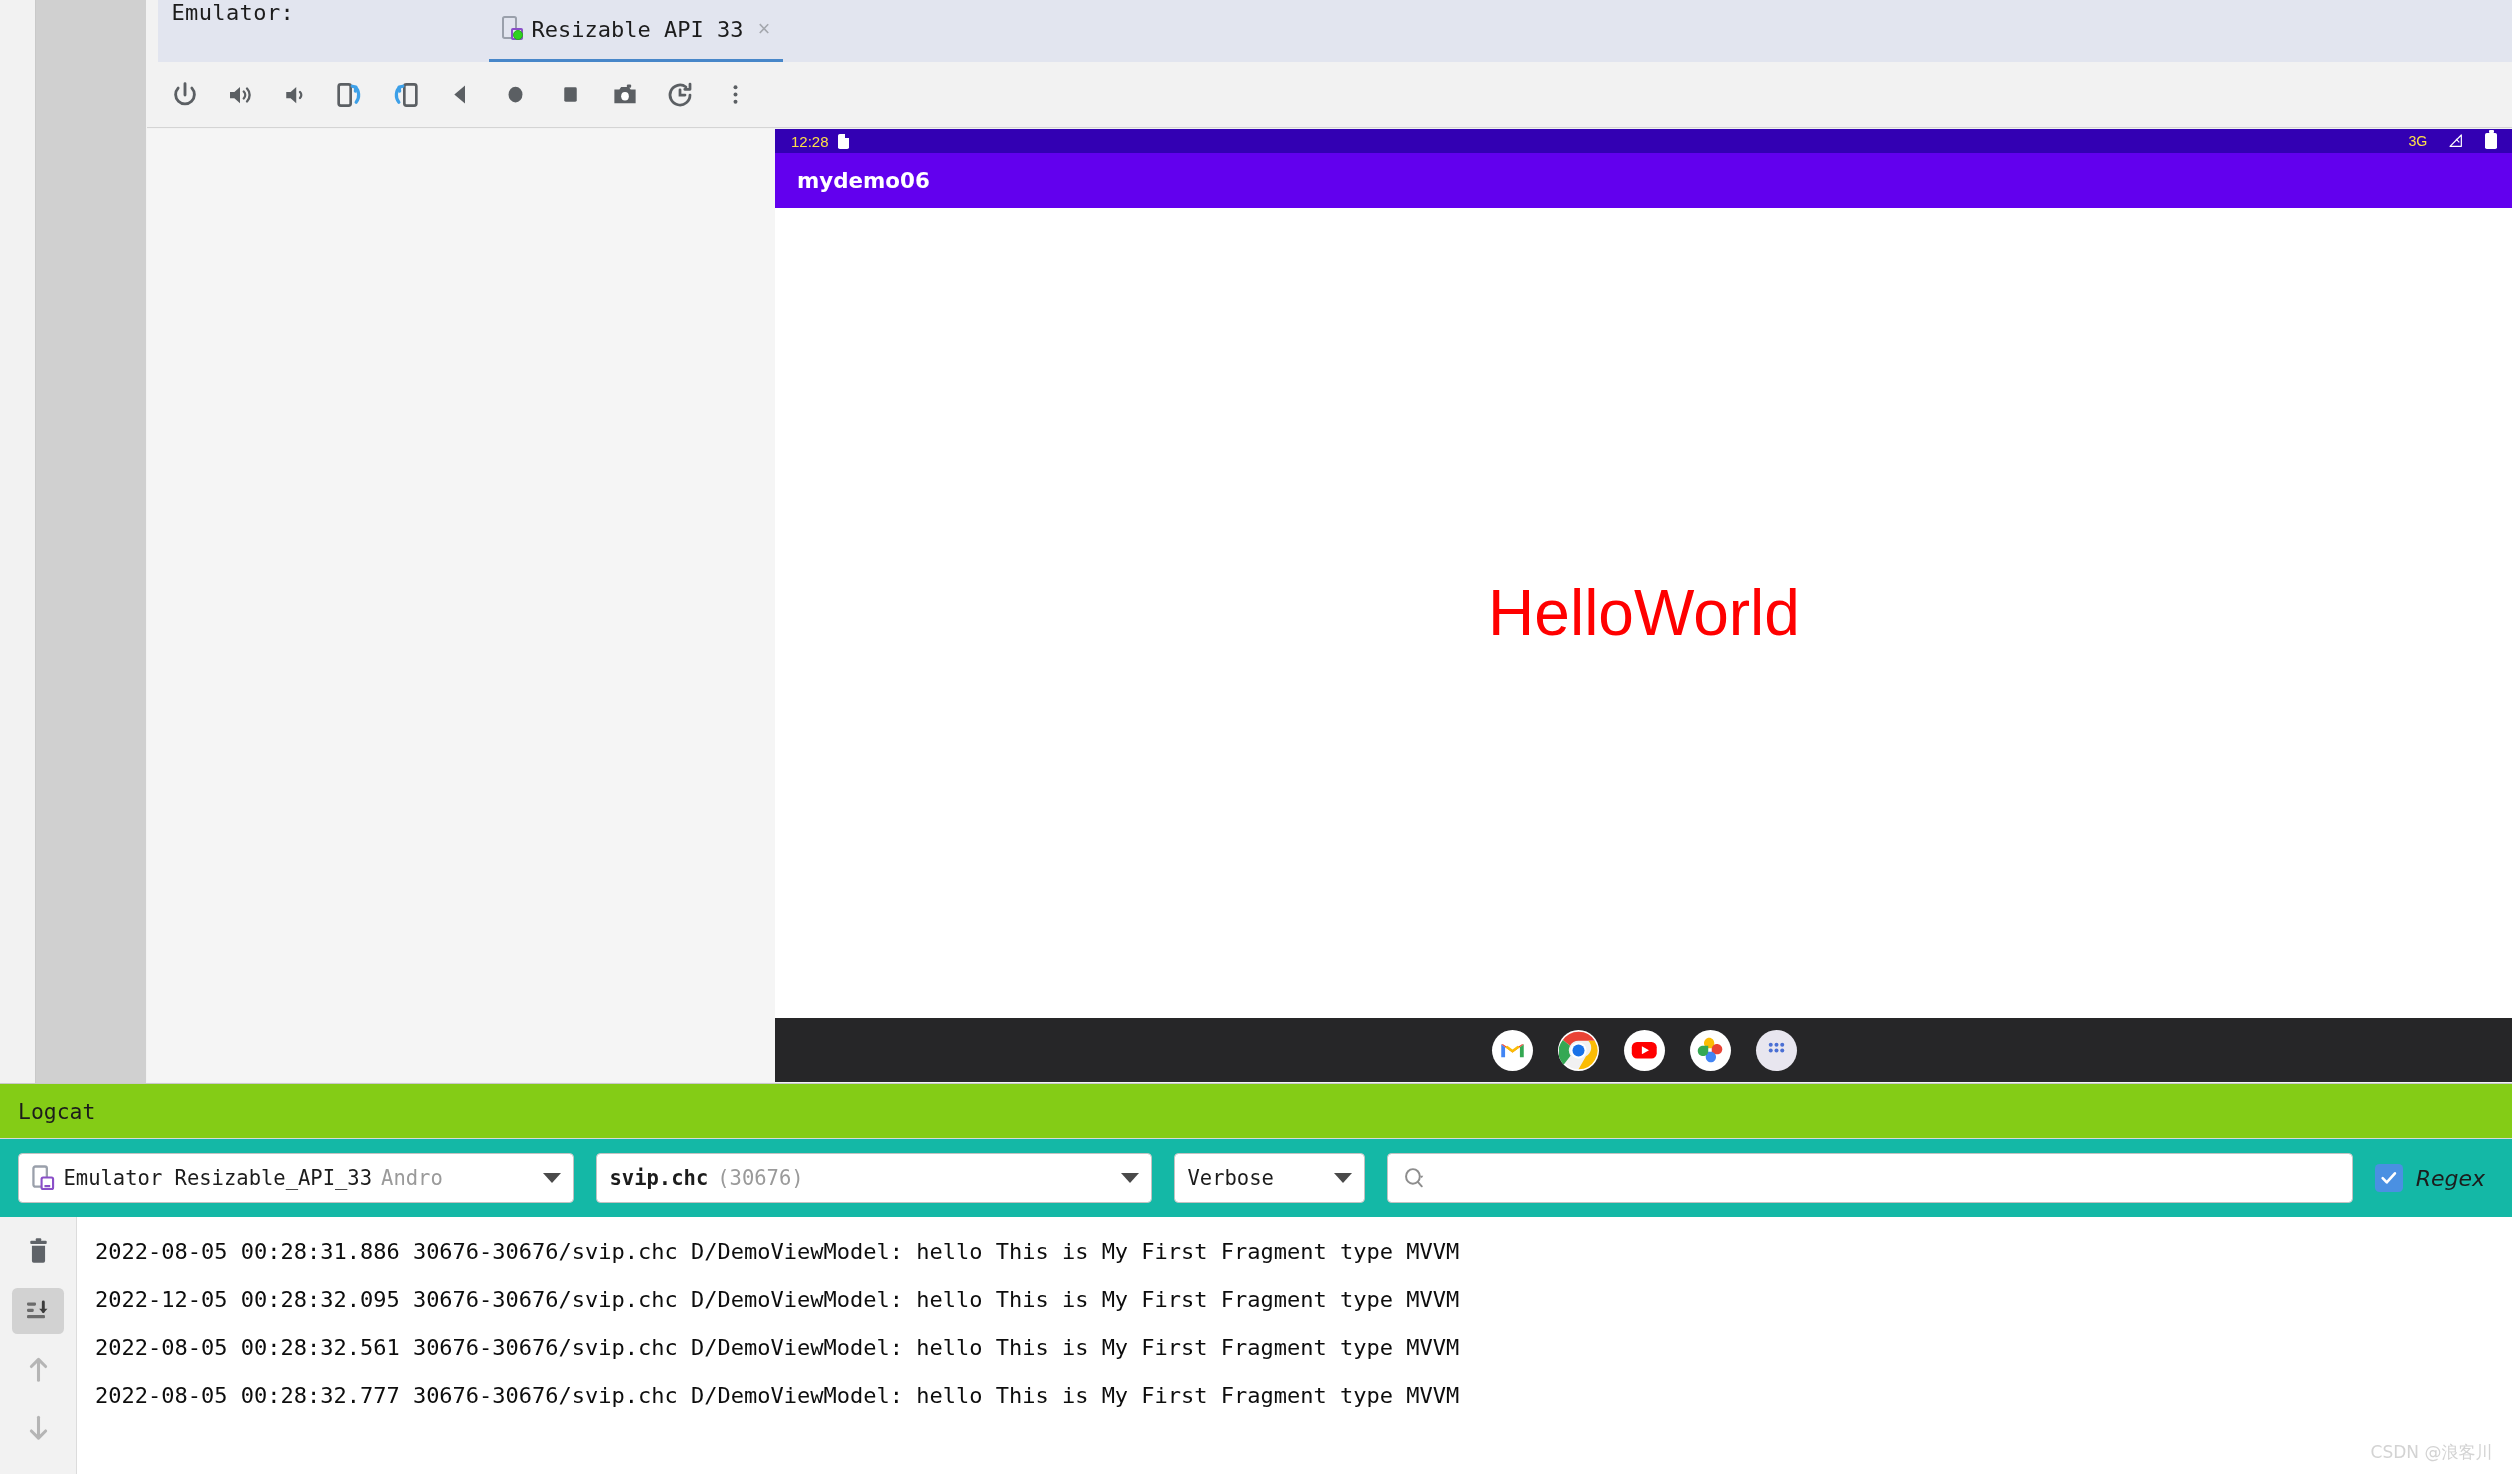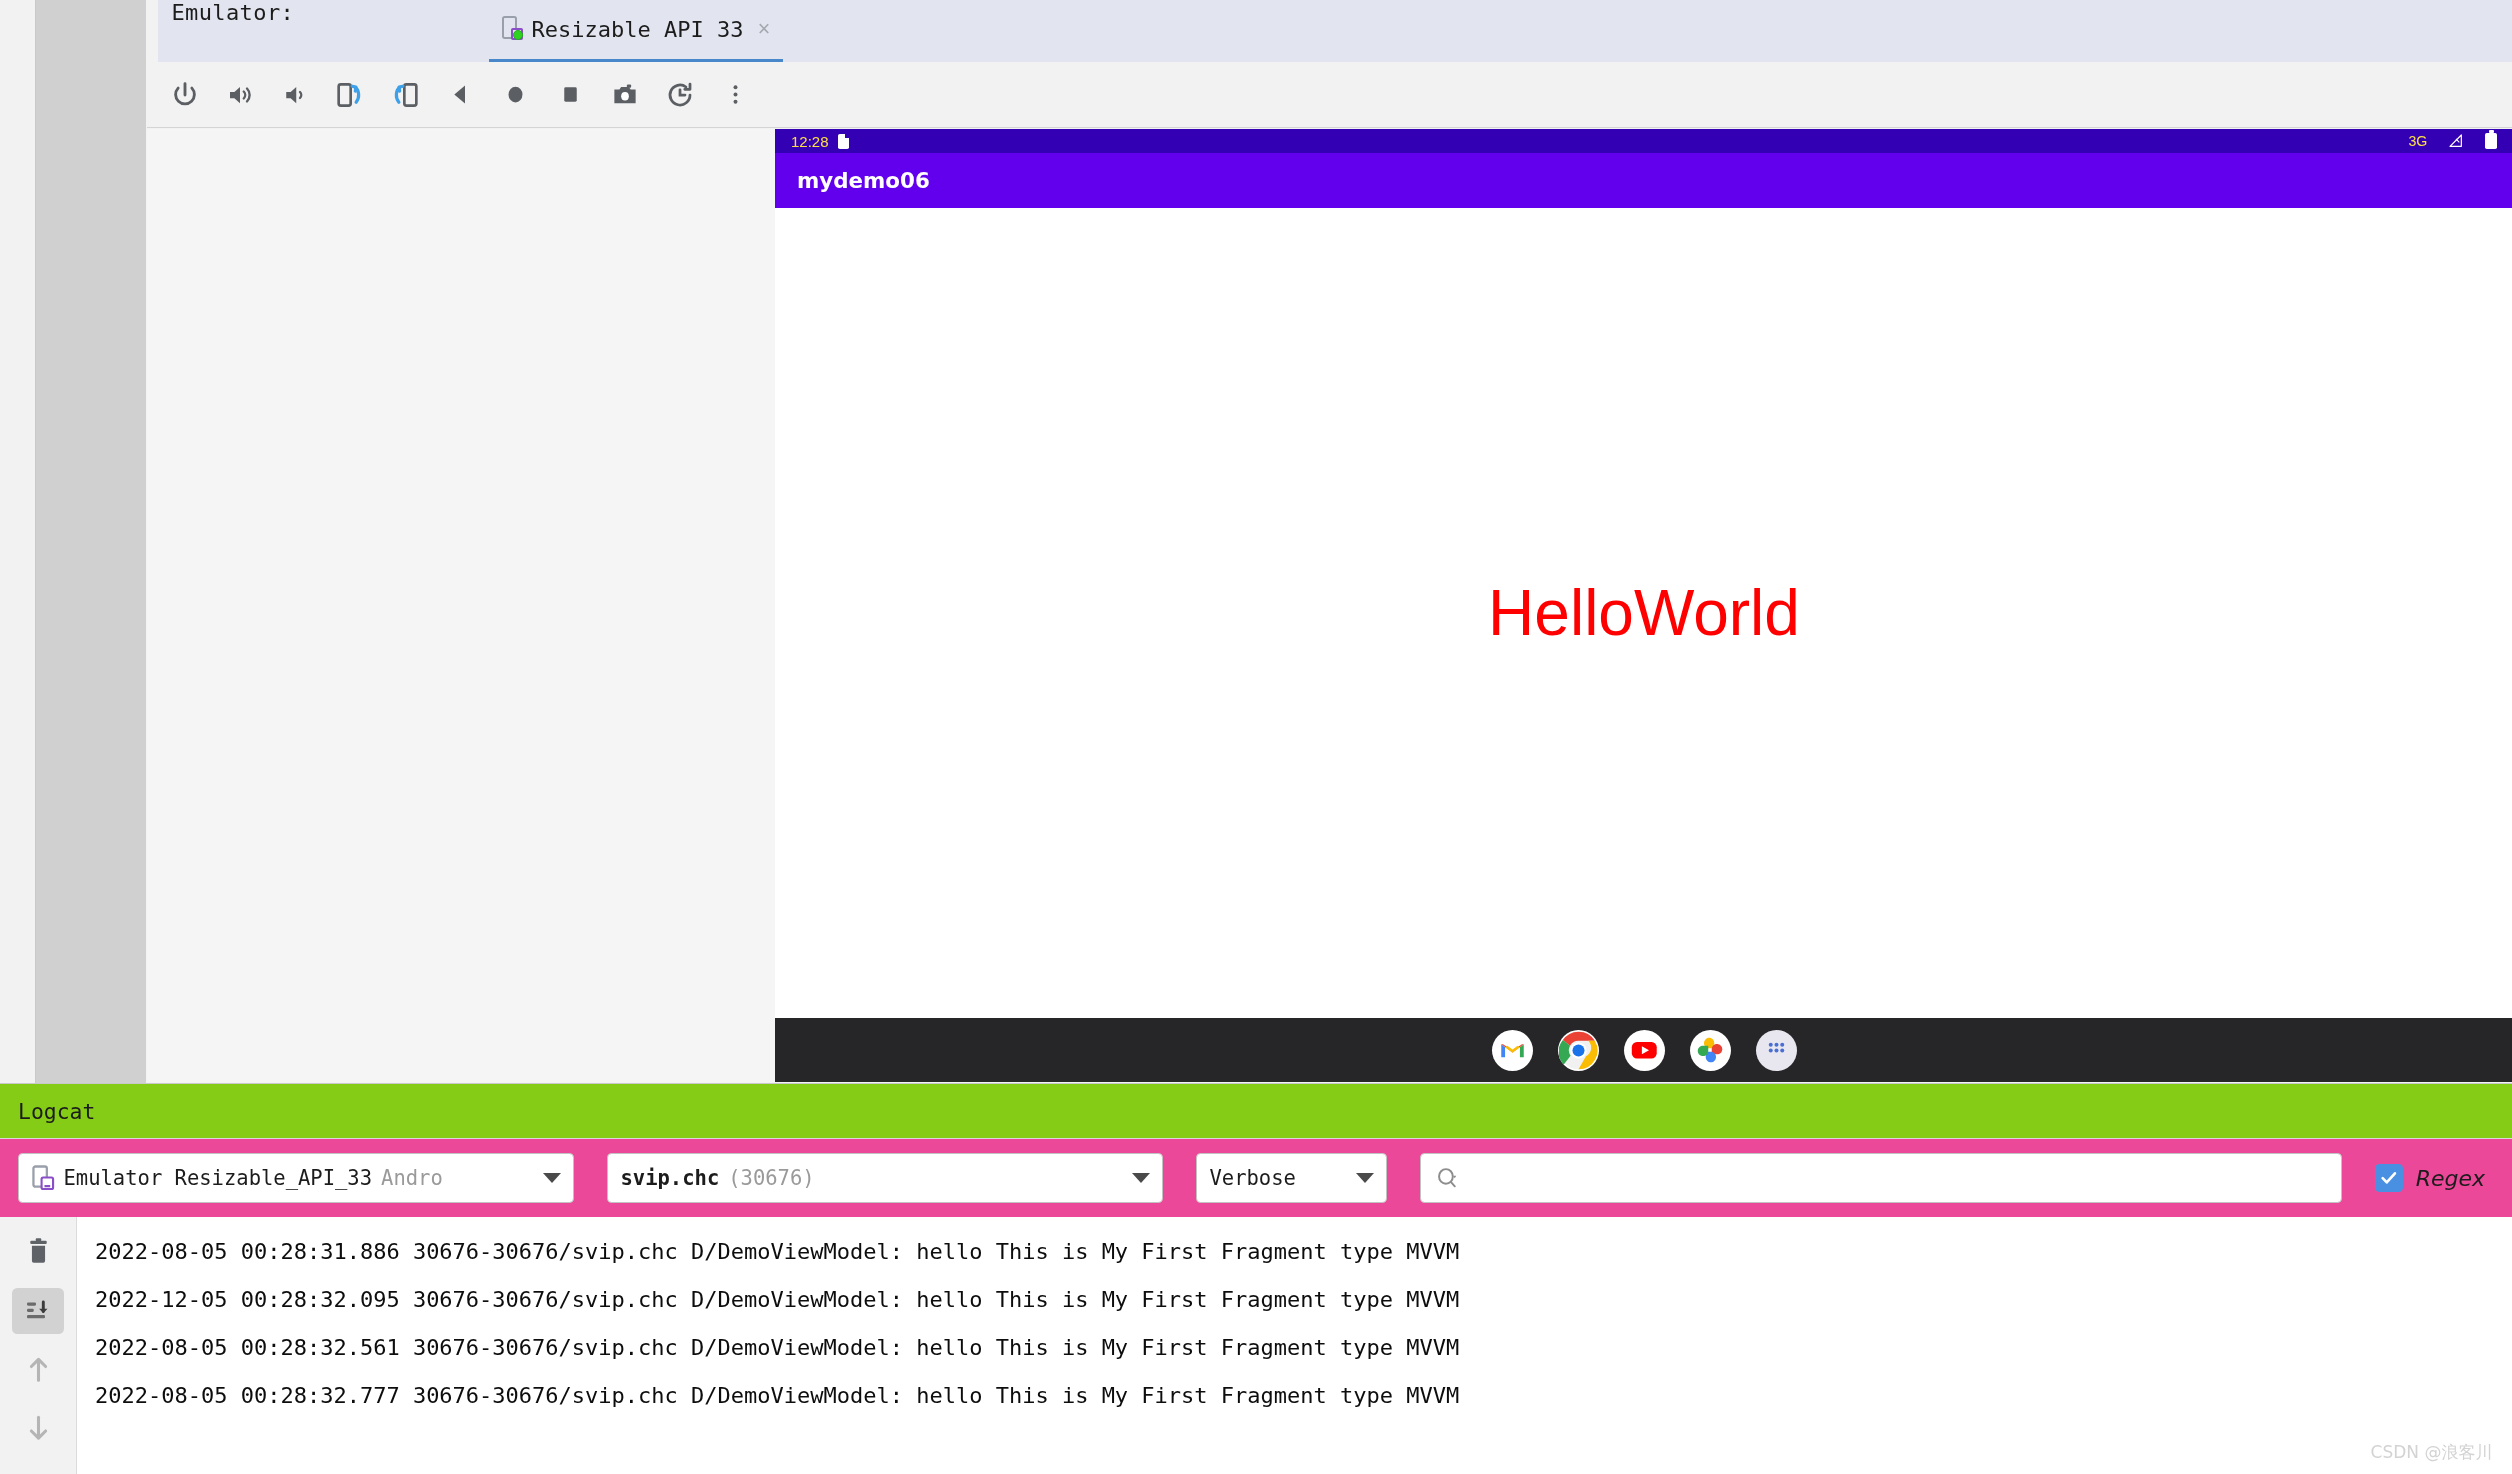--- a/index.html
+++ b/index.html
@@ -132,22 +132,22 @@
     background:#f2f2f2; border-top:0.9px solid #c9c9c9;
   }
   .logcat-header {
     height:55px; display:flex; align-items:center; padding-left:18px;
     border-bottom:0.9px solid #d9d9d9; background:#84cc16;
   }
   .logcat-header-title {
     font-size:21.4px; color:#1c1c1c; font-family:"DejaVu Sans Mono", monospace;
   }
   .logcat-filters {
-    height:78px; display:flex; align-items:center; padding:0 18px; gap:33px;
-    background:#ec4899;
+    height:78px; display:flex; align-items:center; padding:0 18px; gap:22px;
+    background:#14b8a6;
   }
   .combo {
     height:50px; background:#fff; border:0.9px solid #c2c2c2; border-radius:4.5px;
     display:flex; align-items:center; padding:0 12.5px; gap:9px;
     font-family:"DejaVu Sans Mono", monospace; font-size:20.5px; color:#1c1c1c;
     white-space:nowrap; overflow:hidden;
   }
   .combo .caret {
     margin-left:auto; width:0; height:0; border-left:9px solid transparent;
     border-right:9px solid transparent; border-top:10.7px solid #4a4a4a; flex:none;

